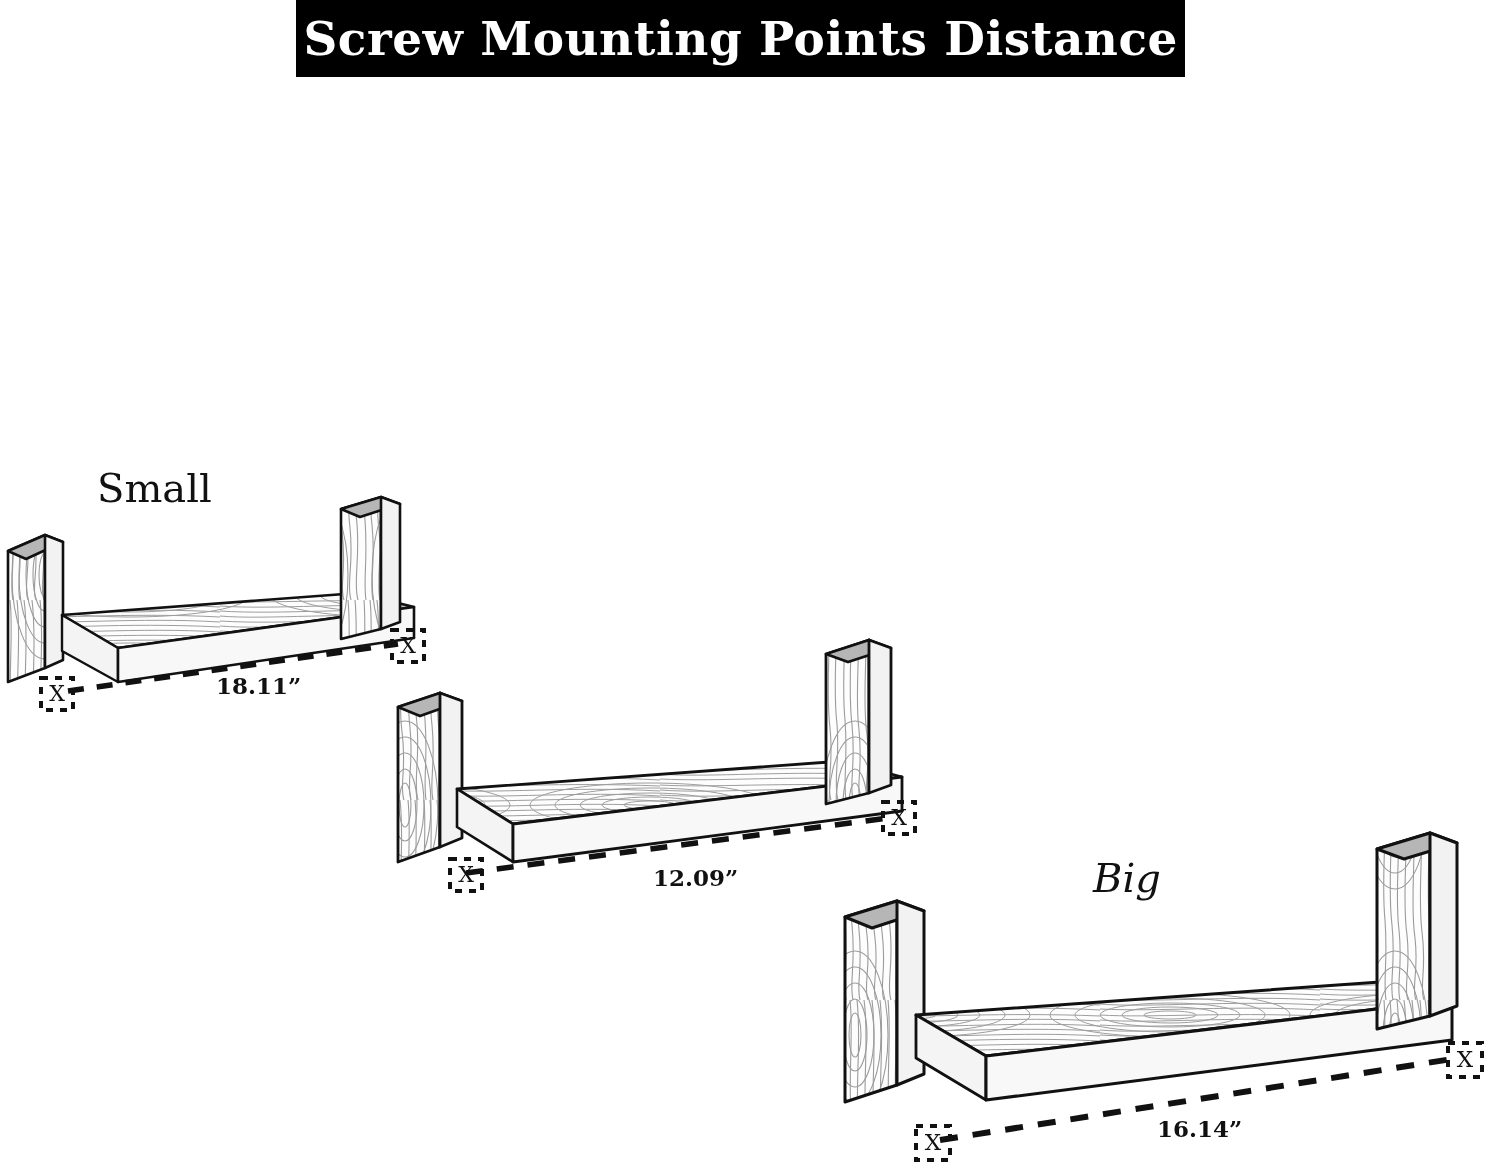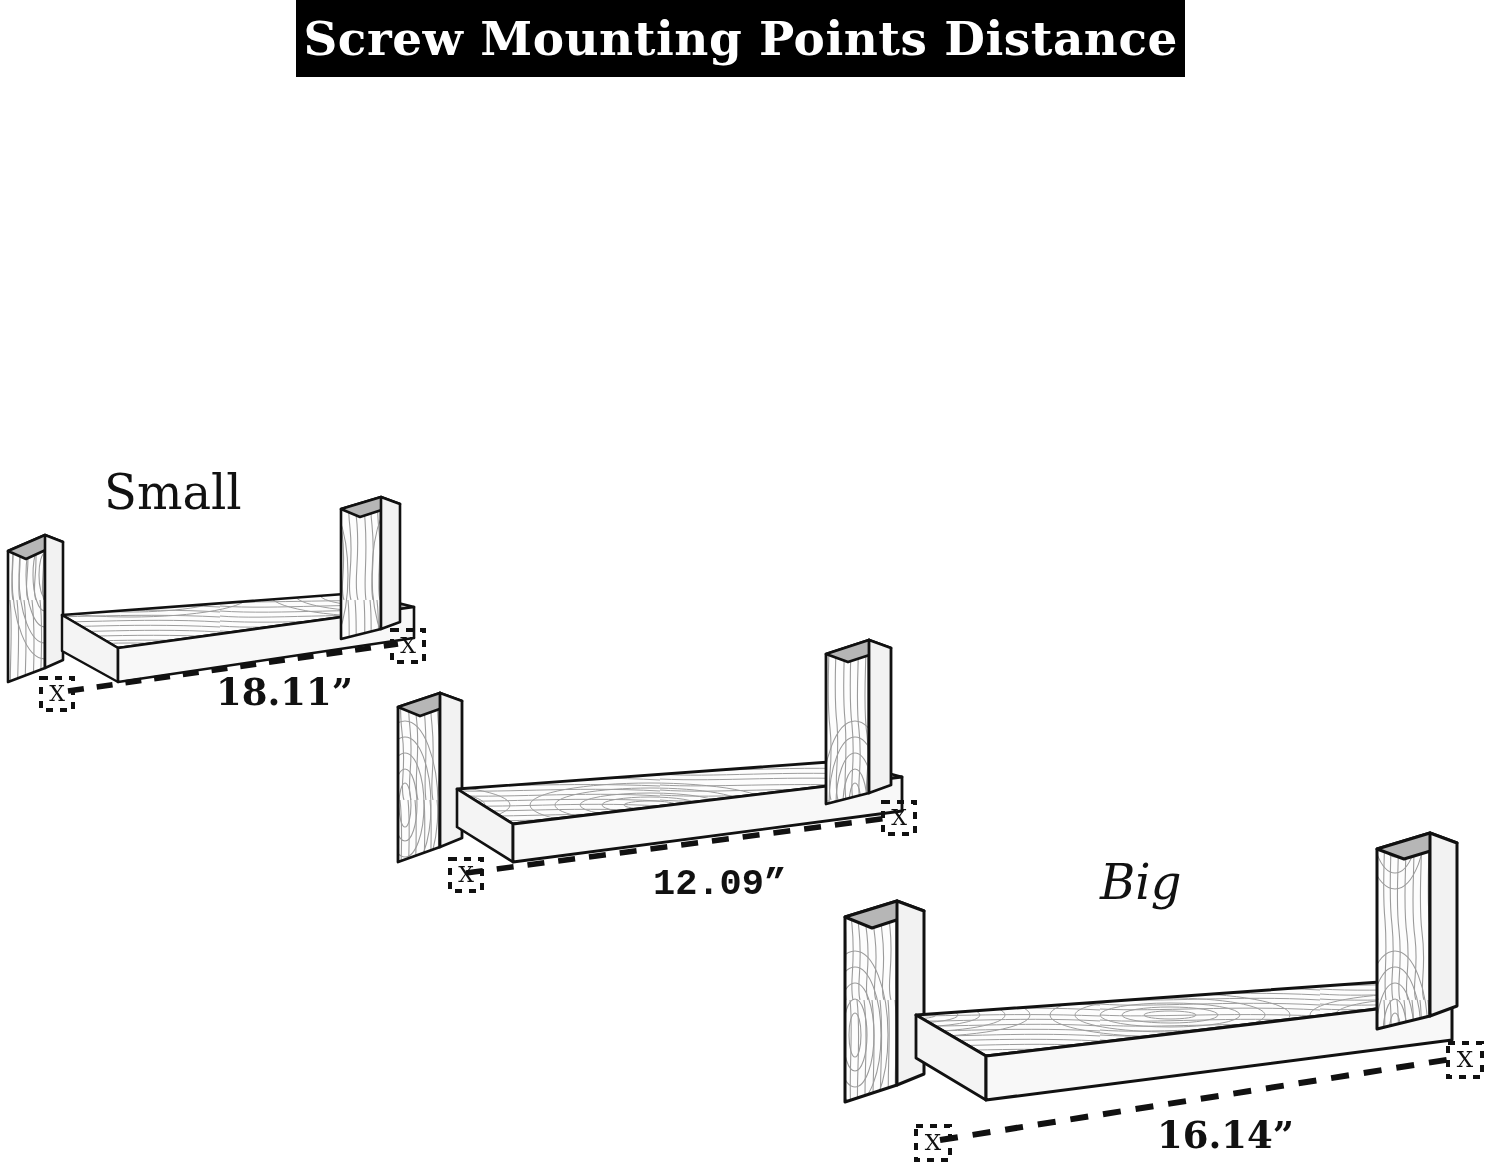--- a/index.html
+++ b/index.html
@@ -43,42 +43,41 @@
     line-height: 1;
     white-space: nowrap;
     transform: scaleX(1.02);
   }
 
   
   .shelf-label {
     position: absolute;
     font-family: "DejaVu Serif", serif;
     font-weight: normal;
-    font-size: 48px;
+    font-size: 40px;
     color: #111111;
     white-space: nowrap;
     line-height: 1;
-    margin-left: 7px;
   }
   .label-small  { left: 97px;   top: 468px; }
   .label-medium { left: 524px;  top: 645px; }
   .label-big    { left: 1093px; top: 858px; font-style: italic; }
 
   
   .dim-text {
     position: absolute;
     font-family: "DejaVu Serif", serif;
     font-weight: bold;
-    font-size: 37px;
+    font-size: 23px;
     color: #111111;
     white-space: nowrap;
     line-height: 1;
   }
   .dim-small  { left: 216px;  top: 674px; }
-  .dim-medium { left: 653px;  top: 866px; font-family: Liberation Mono, monospace; }
+  .dim-medium { left: 653px;  top: 866px; }
   .dim-big    { left: 1157px; top: 1117px; }
 
   
   .shelf-svg {
     position: absolute;
     left: 0; top: 0;
     width: 1500px;
     height: 1170px;
     pointer-events: none;
   }

